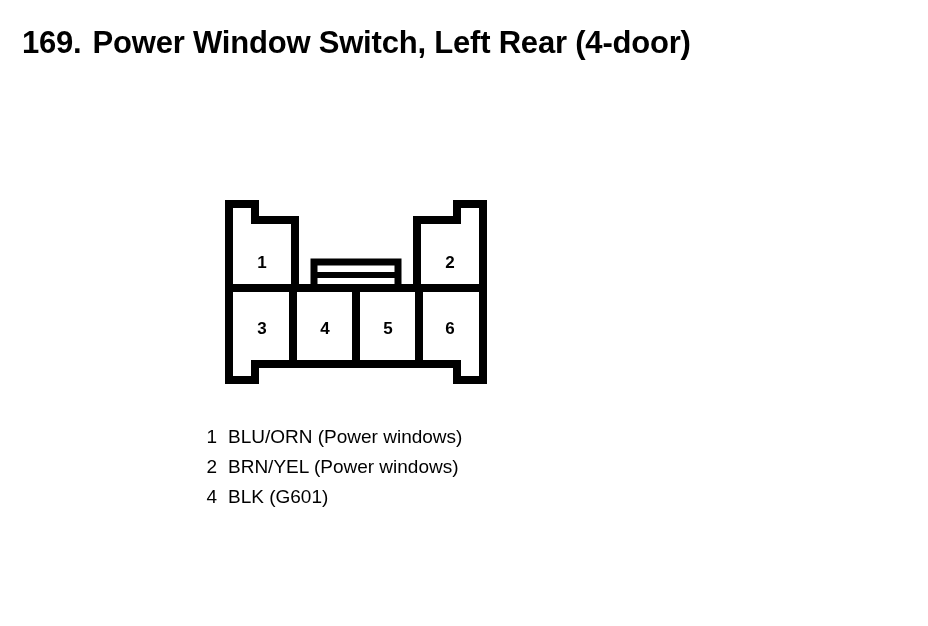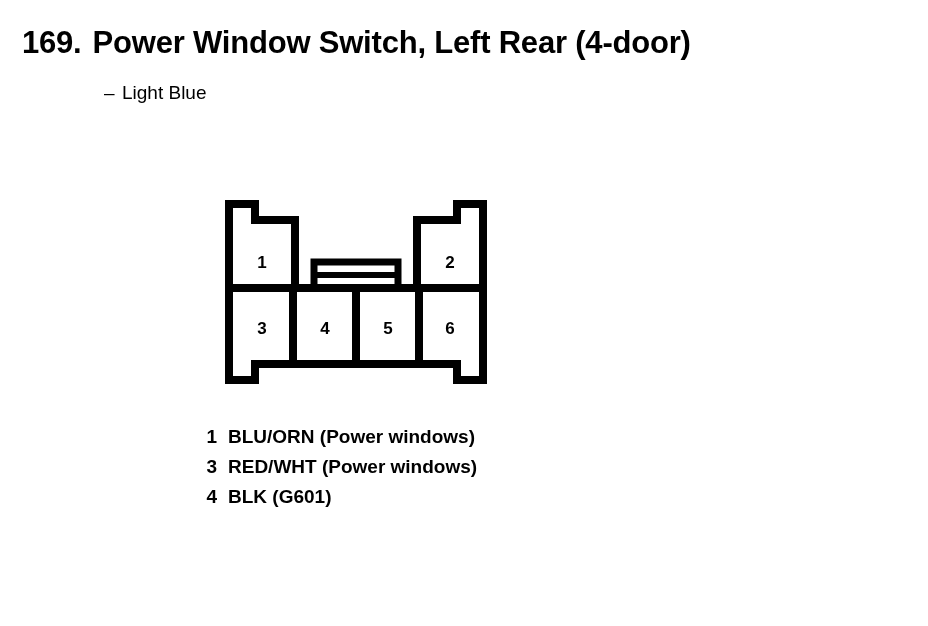--- a/index.html
+++ b/index.html
@@ -75,42 +75,38 @@
   #legend {
     position: absolute;
     left: 202px;
     top: 422px;
     font-size: 19px;
   }
   #legend .lrow {
     height: 30px;
     line-height: 30px;
     white-space: nowrap;
-    font-weight: bold;
   }
   #legend .pin {
     display: inline-block;
     width: 15px;
     text-align: right;
     margin-right: 11px;
   }
 </style>
 </head>
 <body>
 
 <div id="page">
 
   <div id="title">
     <span class="num">169.</span><span>Power Window Switch, Left Rear (4-door)</span>
   </div>
 
   <div id="descriptors">
-    <div class="row">
-      <span class="dash">–</span><span>Light Blue</span>
-    </div>
   </div>
 
   <div id="connector">
     <svg width="276" height="190" viewBox="0 0 276 190" xmlns="http://www.w3.org/2000/svg">
 
       <path fill="none" stroke="#000000" stroke-width="8" stroke-linejoin="miter" d="M 11 182
                L 11 6
                L 37 6
                L 37 22
                L 77 22
@@ -143,20 +139,20 @@
       <text class="cav-num" x="170" y="136">5</text>
       <text class="cav-num" x="232" y="136">6</text>
     </svg>
   </div>
 
   <div id="legend">
     <div class="lrow">
       <span class="pin">1</span><span>BLU/ORN (Power windows)</span>
     </div>
     <div class="lrow">
-      <span class="pin">3</span><span>RED/WHT (Power windows)</span>
+      <span class="pin">2</span><span>BRN/YEL (Power windows)</span>
     </div>
     <div class="lrow">
       <span class="pin">4</span><span>BLK (G601)</span>
     </div>
   </div>
 
 </div>
 
 </body></html>

